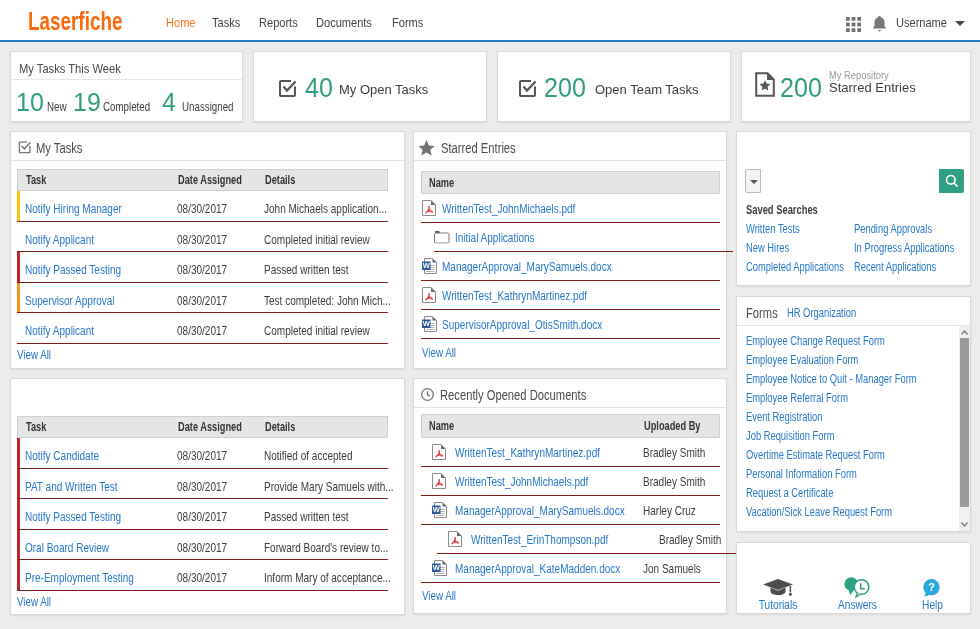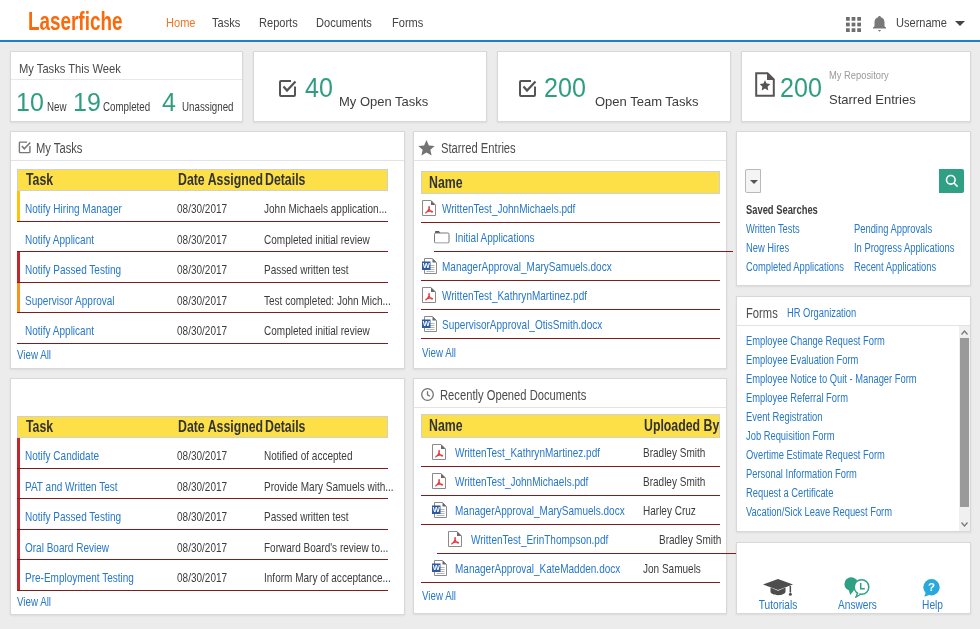--- a/index.html
+++ b/index.html
@@ -10,25 +10,25 @@
 .nav span { position:absolute; top:15px; font-size:13px; color:#444; transform:scaleX(0.85); transform-origin:0 0; white-space:nowrap; }
 .nav .on { color:#f4741f; }
 .uname { position:absolute; left:896px; top:15px; font-size:13px; color:#444; transform:scaleX(0.85); transform-origin:0 0; }
 .caret { position:absolute; left:955px; top:21px; width:0; height:0; border-left:5px solid transparent; border-right:5px solid transparent; border-top:5px solid #444; }
 .panel { position:absolute; background:#fff; border:1px solid #d8d8d8; box-shadow:0 1px 2px rgba(0,0,0,0.07); }
 a, .lnk { color:#2878c8; text-decoration:none; }
 .grn { color:#2f9e80; }
 .num1 { position:absolute; top:36px; font-size:25px; }
 .lb1 { position:absolute; top:47px; font-size:13px; color:#3d3d3d; transform:scaleX(0.75); transform-origin:0 0; }
 .numbig { position:absolute; font-size:27px; transform:scaleX(0.93); transform-origin:0 0; }
-.cardlb { position:absolute; font-size:13px; color:#3d3d3d; white-space:nowrap;margin-top:12px; }
+.cardlb { position:absolute; font-size:13px; color:#3d3d3d; white-space:nowrap; }
 .ra { position:absolute; font-size:12px; transform:scaleX(0.78); transform-origin:0 0; white-space:nowrap; }
 .phd { position:absolute; left:0; top:0; right:0; height:29px; border-bottom:1px solid #e3e3e3; }
 .phd .t { position:absolute; left:25px; top:8px; font-size:14px; color:#4c4c4c; transform:scaleX(0.8); transform-origin:0 0; white-space:nowrap; }
-.thead { position:absolute; background:#fde047; border:1px solid #d0d0d0; font-size:16px; font-weight:bold; color:#333; }
+.thead { position:absolute; background:#e5e5e5; border:1px solid #d0d0d0; font-size:12px; font-weight:bold; color:#333; }
 .trow { position:absolute; border-bottom:1px solid #7f1d1d; font-size:13px; }
 .trow .bar { position:absolute; left:0; top:0; bottom:0; width:3px; }
 .cell { position:absolute; top:50%; transform:translateY(-50%) scaleX(0.77); transform-origin:0 50%; white-space:nowrap; }
 svg.cell { transform:translateY(-50%); }
 .dk { color:#3c3c3c; }
 #mytasks .trow .cell, #urgent .trow .cell { top:calc(50% + 2.5px); }
 .viewall { position:absolute; font-size:13px; color:#2878c8; transform:scaleX(0.75); transform-origin:0 0; }
 
 </style>
 </head>

